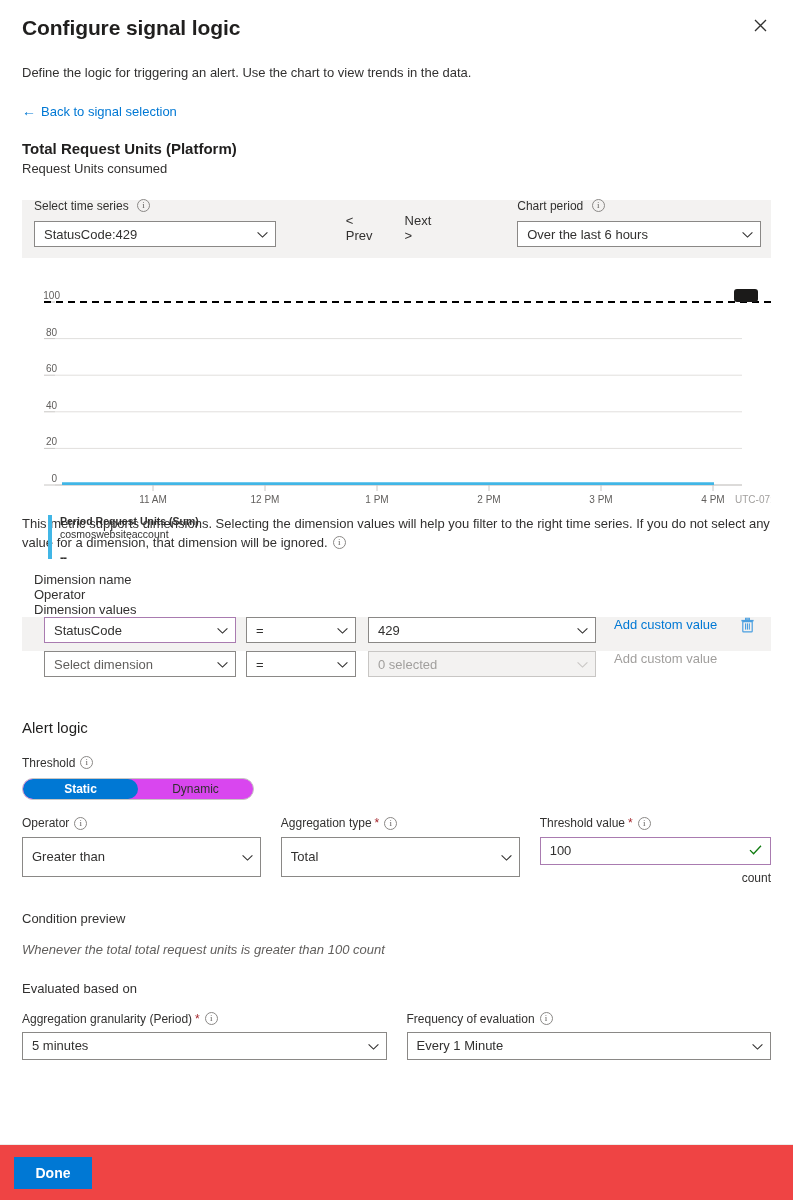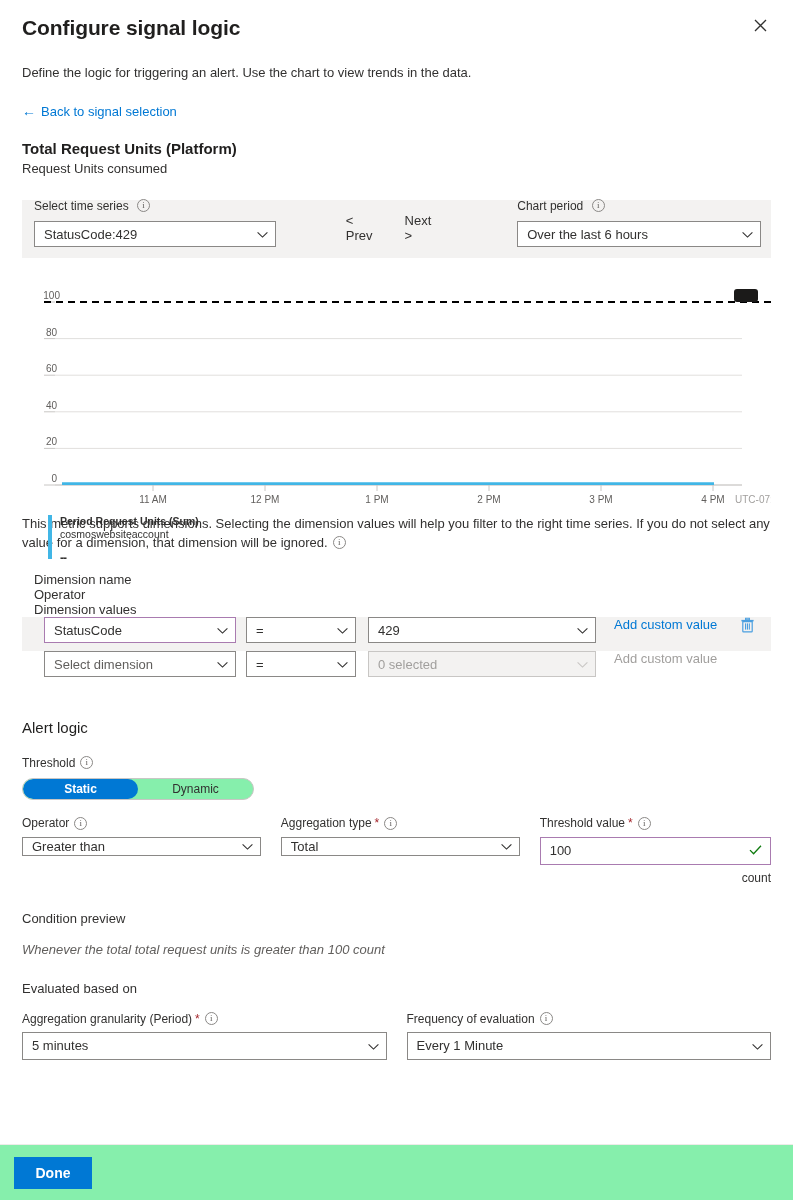--- a/index.html
+++ b/index.html
@@ -126,35 +126,35 @@
   .add-custom.disabled { color:#a19f9d; cursor:default; }
   .trash { cursor:pointer; display:flex; align-items:center; }
 
   
   .section-h { margin: 34px 22px 0 22px; font-size: 15px; color:#201f1e; }
   .lbl-row { margin: 20px 22px 0 22px; font-size: 12px; color:#323130; }
 
   .pivot {
     margin: 8px 22px 0 22px; width: 232px; height: 22px;
     border: 1px solid #c8c6c4; border-radius: 11px;
-    display:flex; align-items:center; overflow:hidden; background:#86efac;
+    display:flex; align-items:center; overflow:hidden; background:#d946ef;
   }
   .pivot-item {
     flex: 1; height: 100%; display:flex; align-items:center; justify-content:center;
     font-size: 12px; cursor:pointer; color:#323130;
   }
   .pivot-item.active {
     background: #0078d4; color:#ffffff; border-radius: 11px; font-weight: 600;
   }
 
   .row3 { display:flex; margin: 16px 22px 0 22px; }
   .col3 { width: 256px; margin-right: 20px; position: relative; }
   .col3:last-child { margin-right: 0; width: 248px; }
   .col3 .sub-label { font-size: 12px; color:#323130; margin-bottom: 6px; display:block;}
-  .col3 .select { width: 100%; height: 19px; }
+  .col3 .select { width: 100%; height: 40px; }
   .textbox {
     position:relative; width:100%; height: 28px; background:#fff;
     border: 1.5px solid #a97bb0; display:flex; align-items:center;
     padding: 0 26px 0 9px; font-size: 13px; color:#323130;
   }
   .textbox .check { position:absolute; right: 8px; top: 50%; transform: translateY(-50%); }
   .unit-label { text-align:right; font-size: 12px; color:#323130; margin-top: 6px; }
 
   .cond-h { margin: 26px 22px 0 22px; font-size: 13px; color:#323130; }
   .cond-p { margin: 16px 22px 0 22px; font-size: 13px; font-style: italic; color:#605e5c; }
@@ -162,21 +162,21 @@
 
   .row2 { display:flex; margin: 16px 22px 0 22px; }
   .col2 { width: 366px; margin-right: 20px; }
   .col2:last-child { margin-right:0; width: 366px; }
   .col2 .sub-label { font-size: 12px; color:#323130; margin-bottom: 6px; display:block;}
   .col2 .select { width: 100%; height: 28px; }
 
   
   .footer {
     position: absolute; left: 0; right: 0; bottom: 0; height: 56px;
-    border-top: 1px solid #edebe9; background:#86efac;
+    border-top: 1px solid #edebe9; background:#ef4444;
   }
   .done-btn {
     margin: 12px 0 0 14px; width: 78px; height: 32px;
     background: #0078d4; color:#fff; font-size: 14px; font-weight:600;
     display:flex; align-items:center; justify-content:center; cursor:pointer;
     border: none;
     font-family: "Liberation Sans", sans-serif;
   }
 </style>
 </head>

